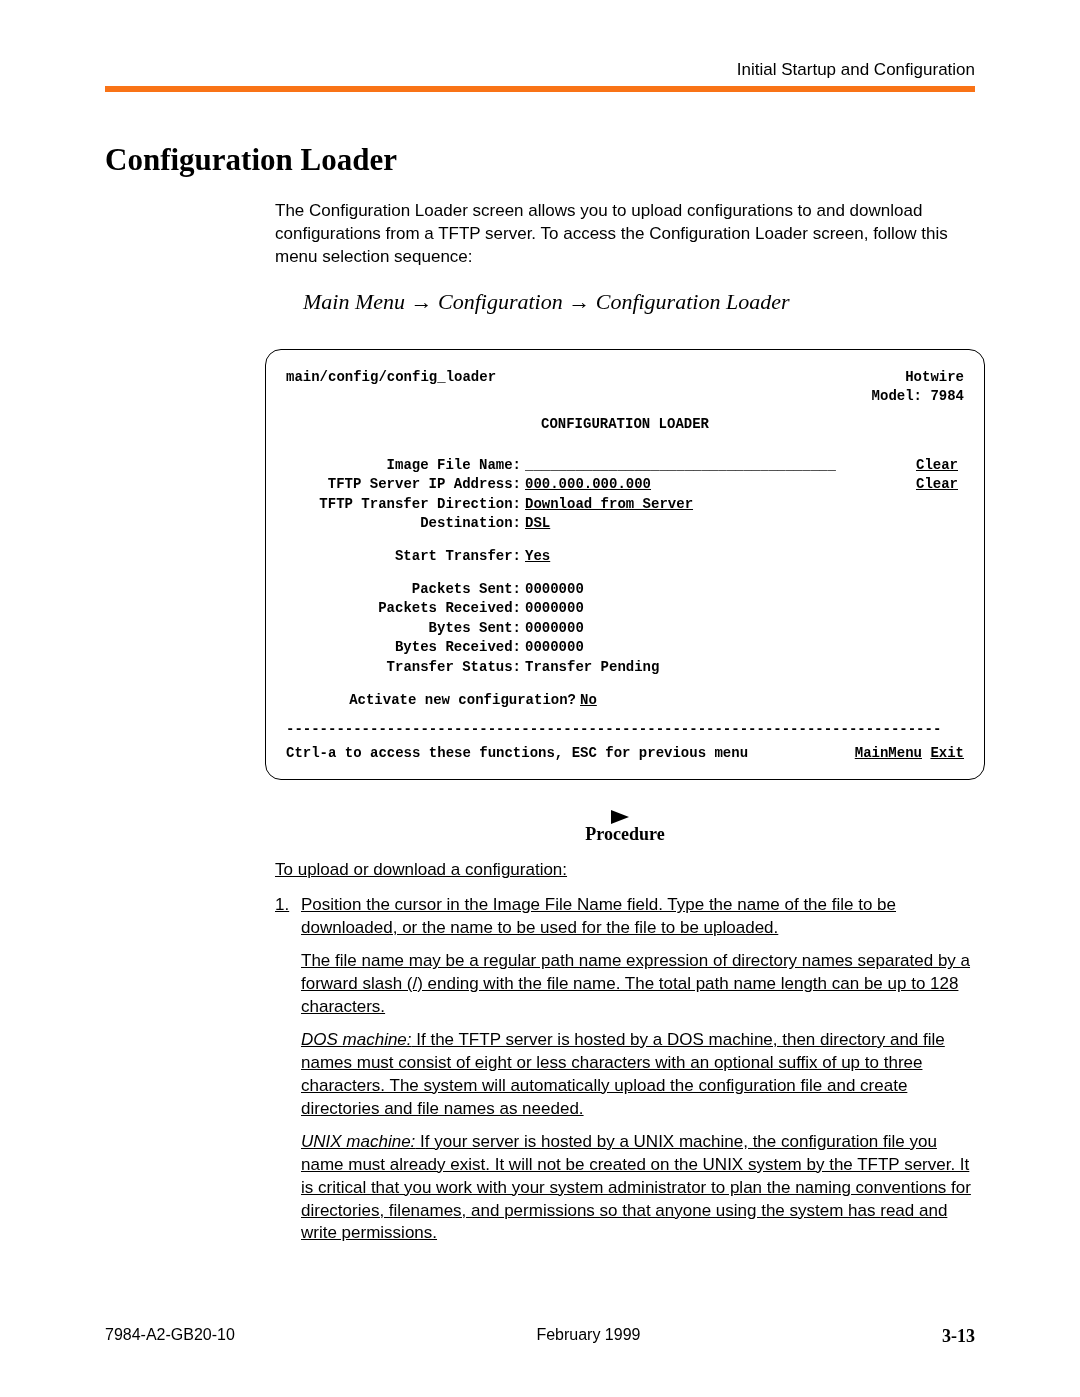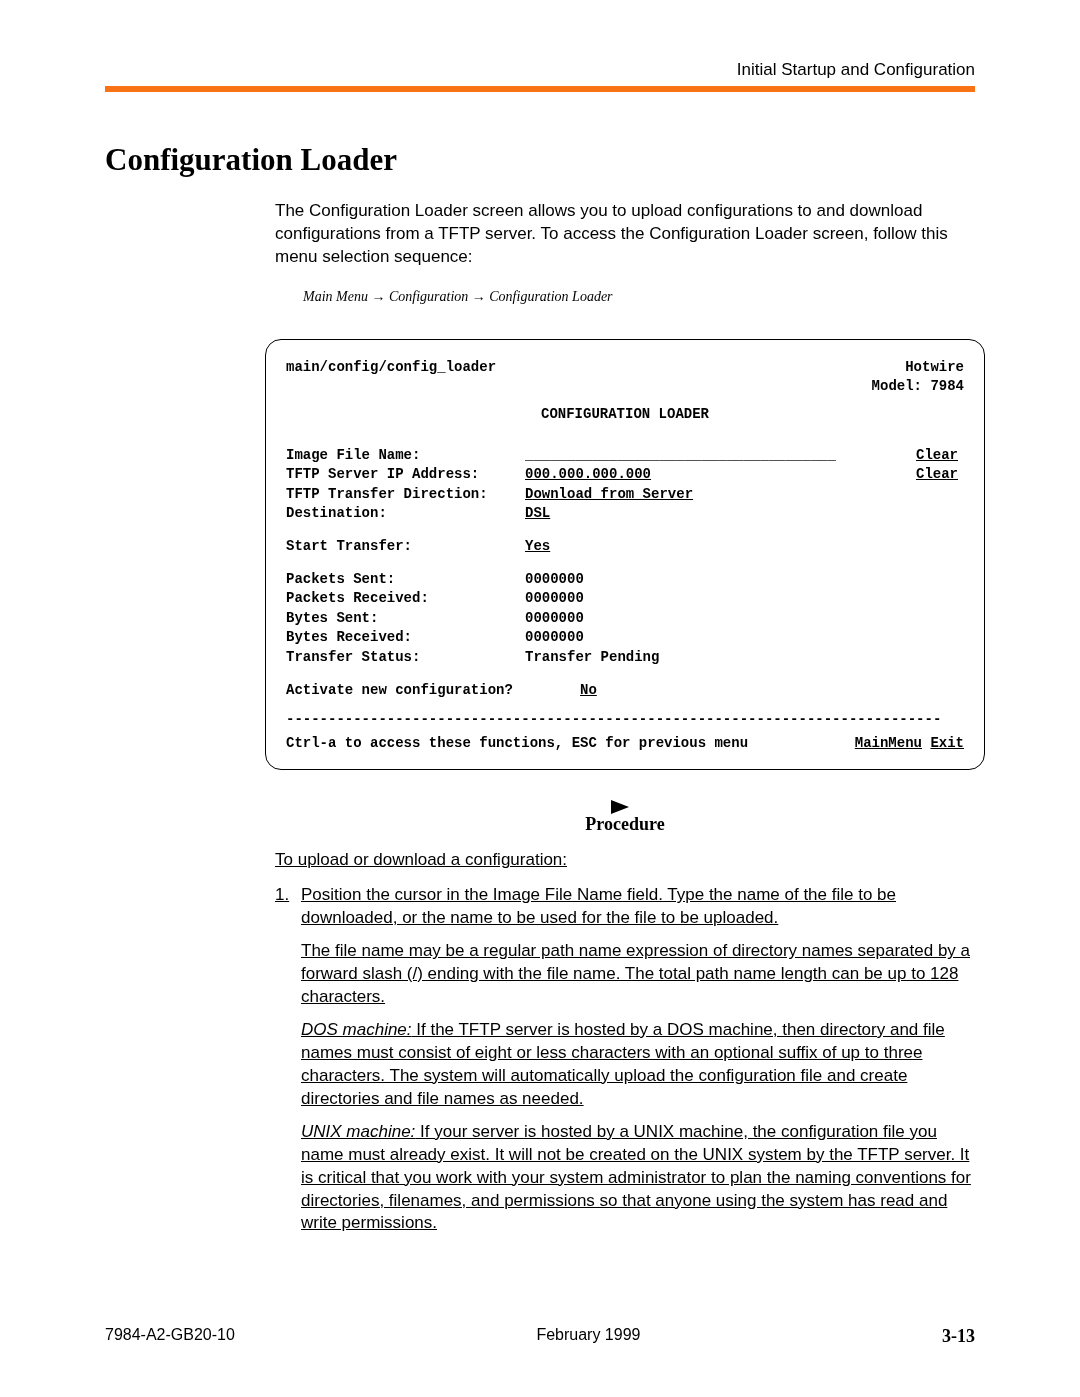--- a/index.html
+++ b/index.html
@@ -38,21 +38,21 @@
     }
     .intro {
       font-family: Arial, Helvetica, sans-serif;
       font-size: 17px;
       line-height: 1.35;
       margin-bottom: 20px;
     }
     .nav-path {
       font-family: "Times New Roman", Times, serif;
       font-style: italic;
-      font-size: 14px;
+      font-size: 22px;
       margin-left: 28px;
       margin-bottom: 34px;
     }
     .terminal-box {
       border: 1.5px solid #000;
       border-radius: 16px;
       padding: 18px 20px 16px 20px;
       font-family: "Courier New", Courier, monospace;
       font-size: 14px;
       font-weight: bold;
@@ -74,21 +74,21 @@
     .term-title-row {
       text-align: center;
       margin-top: 8px;
       margin-bottom: 8px;
     }
     .field-row {
       display: flex;
     }
     .field-label {
       width: 235px;
-      text-align: left;
+      text-align: right;
       padding-right: 4px;
     }
     .field-value {
       flex: 0 0 auto;
     }
     .field-clear {
       margin-left: auto;
       padding-right: 6px;
     }
     .underline { text-decoration: underline; }

